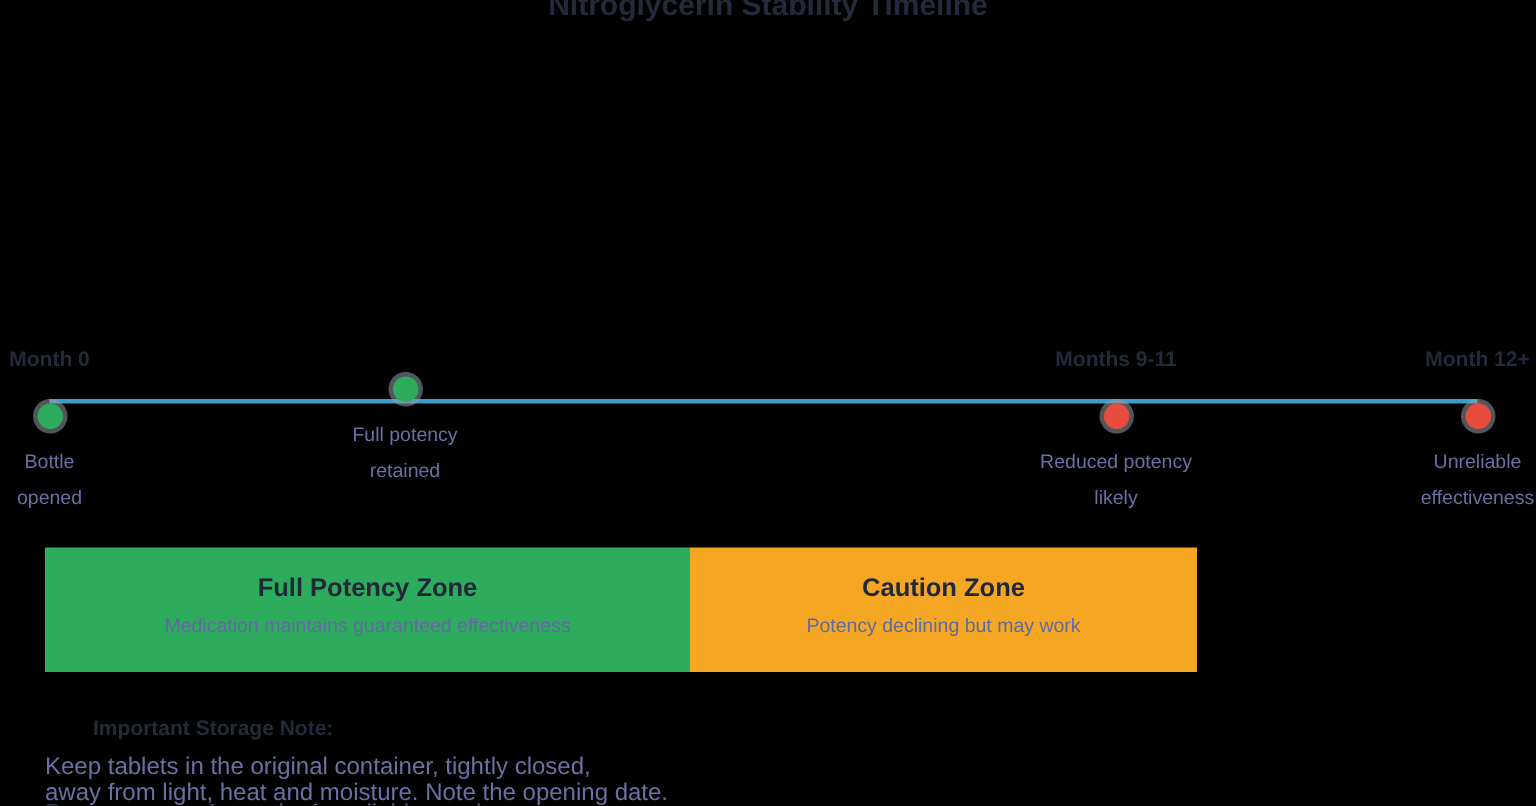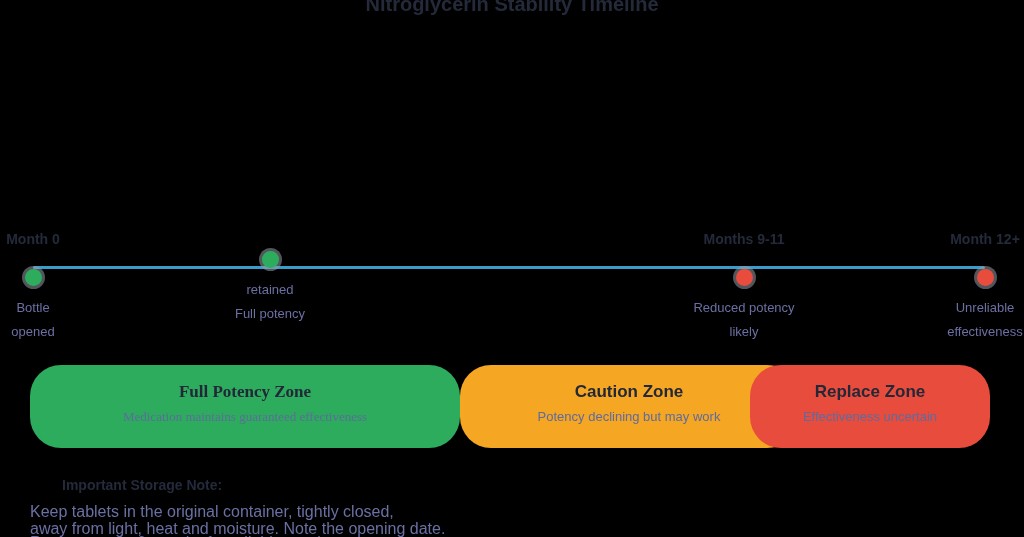--- a/index.html
+++ b/index.html
@@ -1,15 +1,15 @@
 <!DOCTYPE html>
 <html><head>
 <meta charset="utf-8">
 <style>
-  * { margin: 0; padding: 0; box-sizing: border-box; border-radius: 31px; }
+  * { margin: 0; padding: 0; box-sizing: border-box; }
   html, body { background: #000; }
   body { font-family: "Liberation Sans", "DejaVu Sans", sans-serif; }
   #canvas {
     position: relative;
     width: 1024px;
     height: 537px;
     background: #000000;
     overflow: hidden;
   }
   .title {
@@ -67,21 +67,21 @@
     margin-top: 17px;
     font-size: 17px;
     font-weight: bold;
     color: #232838;
   }
   .zone .z-sub {
     margin-top: 7px;
     font-size: 13px;
     color: #5f6b9e;
   }
-  .zone-green  { left: 30px;  width: 430px; font-family: Liberation Serif, serif; }
+  .zone-green  { left: 30px;  width: 430px; }
   .zone-orange { left: 460px; width: 338px; }
   .zone-red    { left: 750px; width: 240px; }
   .footer-heading {
     position: absolute;
     left: 30px;
     top: 477px;
     font-size: 14px;
     font-weight: bold;
     color: #242a3a;
     margin-left: 32px;
@@ -110,22 +110,22 @@
     <div class="dot" style="background:#2cac5c"></div>
     <div class="m-desc">
       <div>Bottle</div>
       <div>opened</div>
     </div>
   </div>
 
   <div class="milestone" style="left:270px">
     <div class="dot" style="background:#2cac5c"></div>
     <div class="m-desc">
+      <div>Full potency</div>
       <div>retained</div>
-      <div>Full potency</div>
     </div>
   </div>
 
 
   <div class="milestone" style="left:744px">
     <div class="m-label">Months 9-11</div>
     <div class="dot" style="background:#e74c3c"></div>
     <div class="m-desc">
       <div>Reduced potency</div>
       <div>likely</div>
@@ -142,23 +142,19 @@
   </div>
 
   <div class="zone zone-green" style="background:#2cac5c">
     <div class="z-title">Full Potency Zone</div>
     <div class="z-sub">Medication maintains guaranteed effectiveness</div>
   </div>
   <div class="zone zone-orange" style="background:#f5a623">
     <div class="z-title">Caution Zone</div>
     <div class="z-sub">Potency declining but may work</div>
   </div>
-  <div class="zone zone-red" style="background:#e74c3c">
-    <div class="z-title">Replace Zone</div>
-    <div class="z-sub">Effectiveness uncertain</div>
-  </div>
 
   <div class="footer-heading">Important Storage Note:</div>
   <div class="footer-line footer-line-1">Keep tablets in the original container, tightly closed,</div>
   <div class="footer-line footer-line-2">away from light, heat and moisture. Note the opening date.</div>
   <div class="footer-line footer-line-3">Replace every 6 months for reliable results.</div>
 
 </div>
 
 </body></html>

